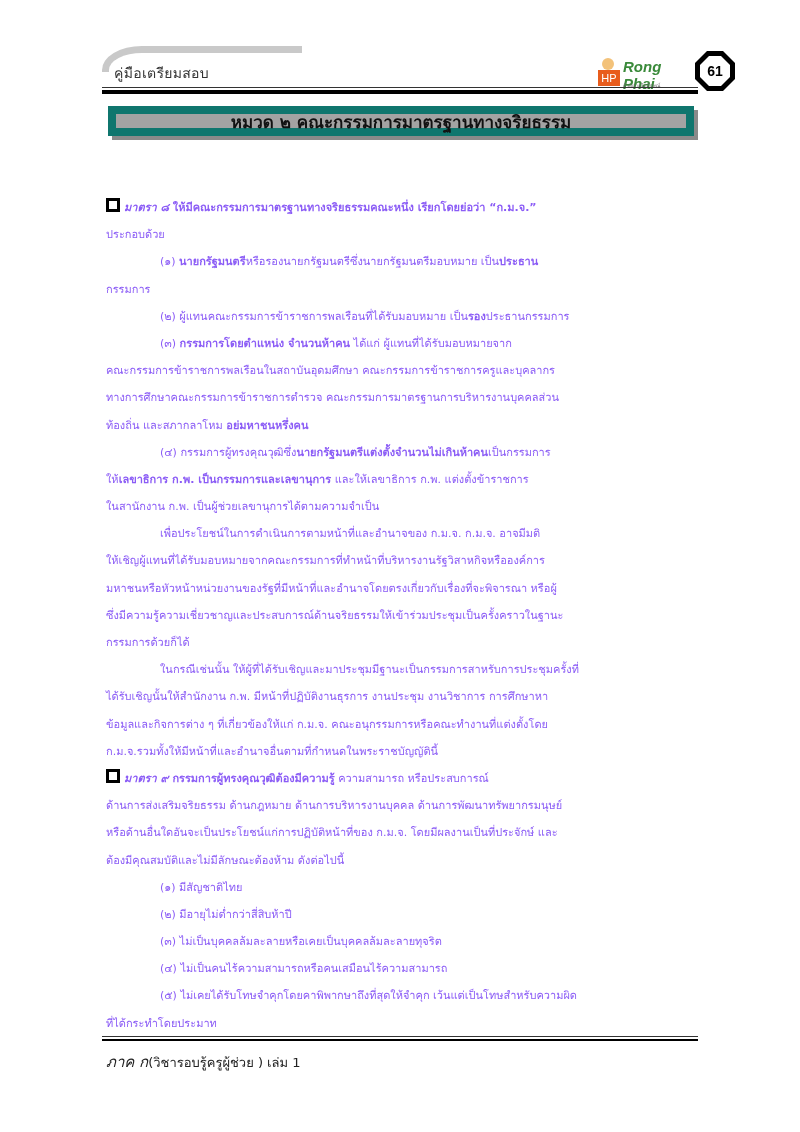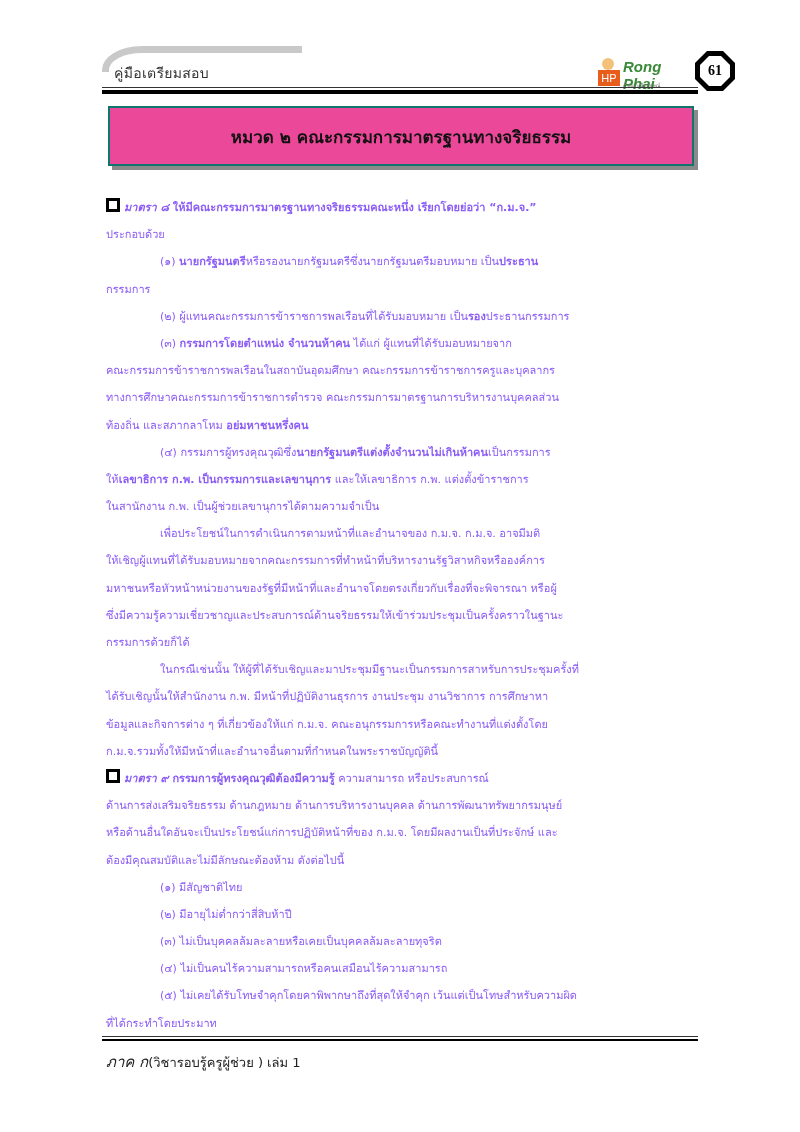--- a/index.html
+++ b/index.html
@@ -22,25 +22,25 @@
     .logo-kid { position: absolute; left: 6px; top: 0px; width: 12px; height: 12px; border-radius: 50%;
                 background: #f3c27a; }
     .logo-name { position: absolute; left: 27px; top: 0; font-size: 15px; font-style: italic;
                  font-weight: bold; color: #3a8a3a; font-family: "Liberation Sans", sans-serif; }
     .logo-sub { position: absolute; left: 27px; top: 23px; font-size: 5px; color: #666; }
 
     .page-num { position: absolute; left: 694px; top: 50px; width: 42px; height: 42px; }
     .page-num svg { position: absolute; left: 0; top: 0; }
     .page-num span { position: absolute; left: 0; top: 0; width: 42px; height: 42px; line-height: 42px;
                      text-align: center; font-size: 14px; font-weight: bold; color: #000;
-                     font-family: Liberation Serif, serif; }
+                     font-family: Liberation Sans, sans-serif; }
 
     
-    .chapter-box { position: absolute; left: 108px; top: 106px; width: 586px; height: 60px;
-                   border: 2px solid #0f766e; box-sizing: border-box; background: #ec4899;
+    .chapter-box { position: absolute; left: 108px; top: 106px; width: 586px; height: 30px;
+                   border: 8px solid #0f766e; box-sizing: border-box; background: #a3a3a3;
                    box-shadow: 4px 4px 0 #8a8a8a; display: flex; align-items: center; justify-content: center; }
     .chapter-box span { font-size: 17px; font-weight: bold; color: #111; }
 
     
     .body { position: absolute; left: 106px; top: 194px; width: 616px; font-size: 11px;
             line-height: 27.2px; color: #8b5cf6; }
     .line { white-space: nowrap; height: 27.2px; }
     .ind { padding-left: 54px; }
     b { font-weight: bold; }
     .sec-box { display: inline-block; width: 14px; height: 14px; border: 3px solid #000;

